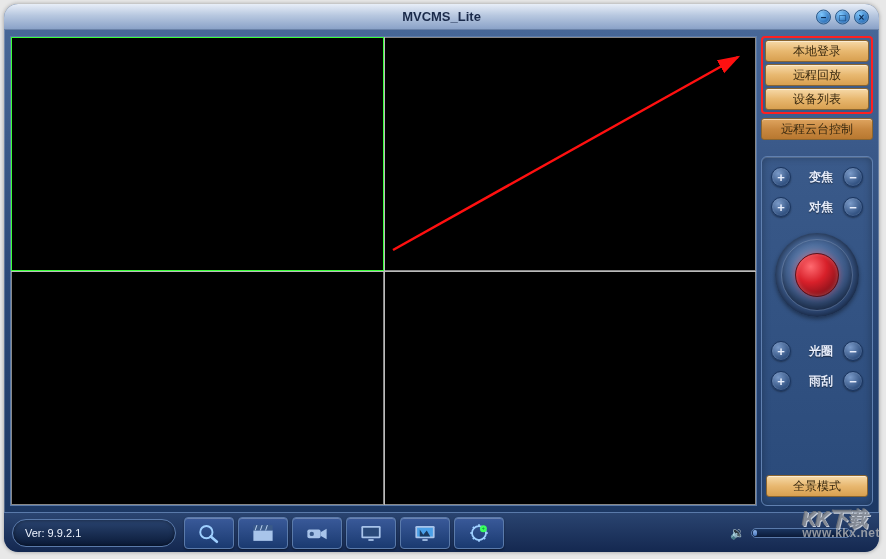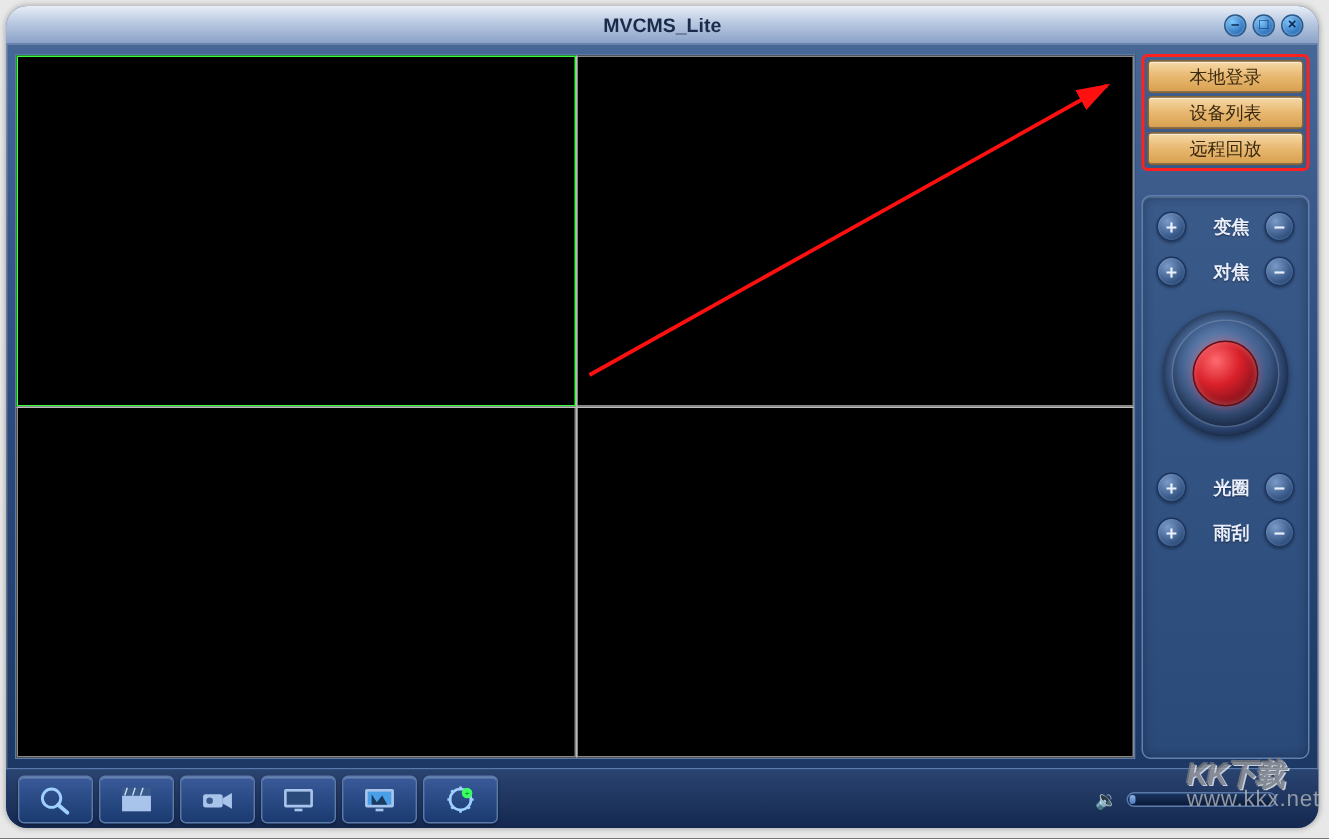--- a/index.html
+++ b/index.html
@@ -246,21 +246,21 @@
     color: #a5a5a5;
     font-size: 20px;
     font-weight: 900;
     font-style: italic;
     letter-spacing: -1px;
     text-shadow: 1px 1px 0 #fff, -1px -1px 0 #808080;
     opacity: 0.75;
     pointer-events: none;
     line-height: 0.9;
   }
-  .watermark .sub { font-size: 15px; font-weight: normal; font-style: normal; display:block; text-align:right; color:#bbb; text-shadow:none; letter-spacing:0.5px; }
+  .watermark .sub { font-size: 12px; font-weight: bold; font-style: normal; display:block; text-align:right; color:#bbb; text-shadow:none; letter-spacing:0.5px; }
 </style>
 </head>
 <body>
 
 <div class="window">
 
   <div class="titlebar">
     <span class="title">MVCMS_Lite</span>
     <div class="win-controls">
       <div class="win-btn">–</div>
@@ -283,23 +283,24 @@
             <path d="M0,0 L9,3 L0,6 Z" fill="#ff1010"></path>
           </marker>
         </defs>
         <line x1="10" y1="205" x2="355" y2="12" stroke="#ff1010" stroke-width="2.5" marker-end="url(#ah)"></line>
       </svg>
     </div>
 
     <div class="sidebar">
       <div class="menu-box">
         <div class="side-btn">本地登录</div>
+        <div class="side-btn">远程回放</div>
         <div class="side-btn">设备列表</div>
-        <div class="side-btn">远程回放</div>
-      </div>
+      </div>
+      <div class="side-btn dark mt">远程云台控制</div>
 
       <div class="ptz">
         <div class="ptz-row">
           <div class="circ-btn">+</div>
           <span class="ptz-label">变焦</span>
           <div class="circ-btn">−</div>
         </div>
         <div class="ptz-row">
           <div class="circ-btn">+</div>
           <span class="ptz-label">对焦</span>
@@ -314,25 +315,29 @@
           <div class="circ-btn">+</div>
           <span class="ptz-label">光圈</span>
           <div class="circ-btn">−</div>
         </div>
         <div class="ptz-row">
           <div class="circ-btn">+</div>
           <span class="ptz-label">雨刮</span>
           <div class="circ-btn">−</div>
         </div>
 
+        <div class="panorama">
+          <div class="side-btn">全景模式</div>
+        </div>
       </div>
     </div>
   </div>
 
   <div class="bottombar">
+    <div class="version">Ver: 9.9.2.1</div>
     <div class="toolbar">
       <div class="tool-btn">
         <svg viewBox="0 0 32 24">
             <circle cx="13" cy="11" r="7" fill="none" stroke="#9fd0ff" stroke-width="2.2"></circle>
             <line x1="18" y1="16" x2="25" y2="22" stroke="#9fd0ff" stroke-width="3" stroke-linecap="round"></line>
           </svg>
       </div>
       <div class="tool-btn">
         <svg viewBox="0 0 32 24">
             <rect x="5" y="9" width="22" height="12" fill="#a8c4ea"></rect>

